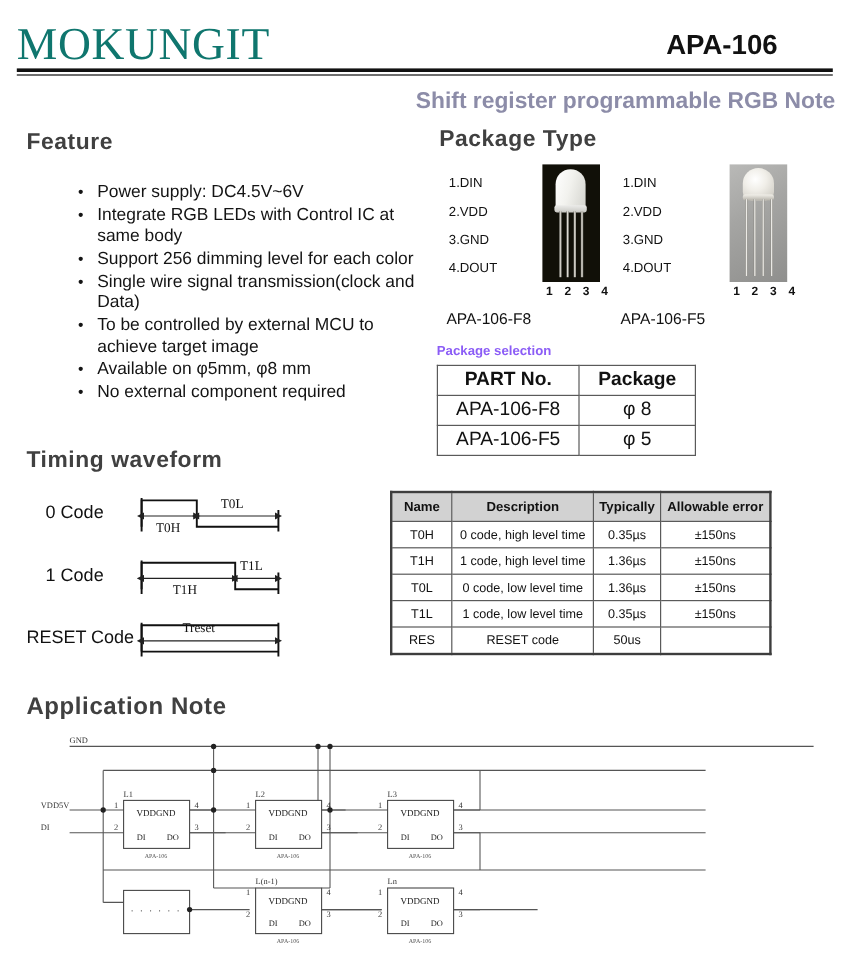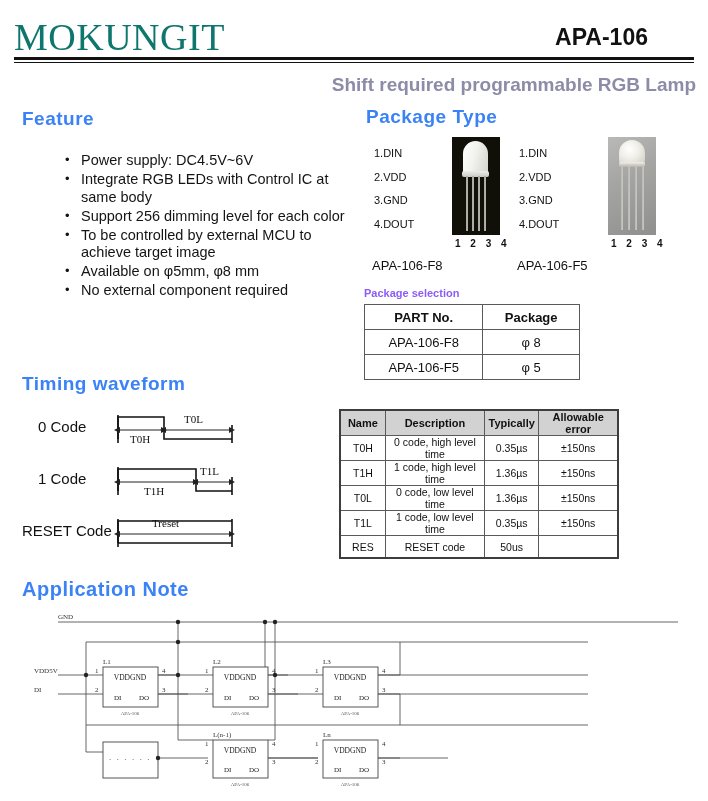--- a/index.html
+++ b/index.html
@@ -58,21 +58,21 @@
     font-weight: bold;
     color: #8c8ca8;
     white-space: nowrap;
   }
 
   
   .section-heading {
     position: absolute;
     font-size: 19px;
     font-weight: bold;
-    color: #3b82f6;
+    color: #404040;
     letter-spacing: 0.5px;
     white-space: nowrap;
   }
   #feature-heading { left: 22px; top: 108px; }
   #feature-list {
     position: absolute;
     left: 48px; top: 136px;
     width: 300px;
     margin: 16px; padding: 0;
     list-style: none;
@@ -190,29 +190,29 @@
 
   
   #package-selection-heading {
     position: absolute; left: 364px; top: 287px;
     font-size: 11px; font-weight: bold; color: #8b5cf6; white-space: nowrap;
   }
   #package-selection-table {
     left: 364px; top: 304px; width: 216px;
   }
   #package-selection-table td {
-    height: 22px; font-size: 13px; margin-top: 23px;
+    height: 22px; font-size: 16px; margin-top: 23px;
   }
   #package-selection-table thead td { font-weight: bold; }
   #package-selection-table .col-part { width: 120px; }
   #package-selection-table .col-pkg  { width: 96px; }
 
   
   #timing-table {
-    left: 339px; top: 409px; width: 280px;
+    left: 325px; top: 409px; width: 318px;
     border: 2px solid #3d3d3d;
   }
   #timing-table td {
     height: 21px;
     font-size: 10.5px;
     padding: 0 2px;
   }
   #timing-table thead td {
     background: #d2d2d2;
     font-weight: bold;
@@ -233,27 +233,28 @@
   #circuit-svg { position: absolute; left: 28px; top: 612px; }
 </style>
 </head>
 <body>
 
 <div id="header">
   <div id="brand-logo">MOKUNGIT</div>
   <div id="part-number">APA-106</div>
   <div id="header-rule"></div>
 </div>
-<div id="subtitle">Shift required programmable RGB Lamp</div>
+<div id="subtitle">Shift register programmable RGB Note</div>
 
 <div class="section-heading" id="feature-heading">Feature</div>
 <ul id="feature-list">
   <li>Power supply: DC4.5V~6V</li>
   <li>Integrate RGB LEDs with Control IC at same body</li>
   <li>Support 256 dimming level for each color</li>
+  <li>Single wire signal transmission(clock and Data)</li>
   <li>To be controlled by external MCU to achieve target image</li>
   <li>Available on φ5mm, φ8 mm</li>
   <li>No external component required</li>
 </ul>
 
 <div class="section-heading" id="package-heading">Package Type</div>
 
 <ul class="pin-list" style="left:374px; top:142px;">
   <li>1.DIN</li>
   <li>2.VDD</li>

